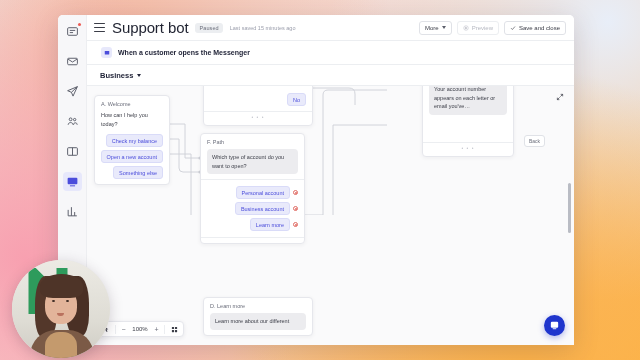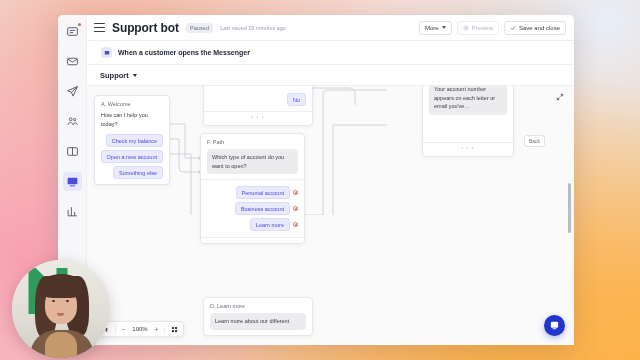--- a/index.html
+++ b/index.html
@@ -57,21 +57,21 @@
   .topbar {
     height: 26px;
     display: flex; align-items: center;
     padding: 0 8px 0 7px;
     border-bottom: 1px solid #eceef1;
     background: #fff;
     gap: 7px;
   }
   .hamburger { width: 11px; height: 9px; display:flex; flex-direction:column; justify-content:space-between; }
   .hamburger i { display:block; height:1px; background:#3b3d47; border-radius:1px; }
-  .bot-title { font-size: 12px; font-weight: bold; color: #1f2230; letter-spacing: -0.1px; }
+  .bot-title { font-size: 15px; font-weight: normal; color: #1f2230; letter-spacing: -0.1px; }
   .pill-paused {
     font-size: 5.5px; color: #6b6e7b; background: #eceef1;
     padding: 2px 4px; border-radius: 3px; letter-spacing: .1px;
   }
   .saved-text { font-size: 5.5px; color: #9a9dab; }
   .topbar-right { margin-left: auto; display: flex; align-items: center; gap: 5px; }
   .tb-btn {
     display: flex; align-items: center; gap: 3px;
     font-size: 6px; color: #3b3d47;
     border: 1px solid #e0e2e7; border-radius: 3px;
@@ -336,21 +336,21 @@
           <rect x="3" y="4" width="18" height="14" rx="2"></rect>
         </svg>
       </div>
       <div class="trigger-label">When a customer opens the Messenger</div>
       <div class="trigger-stem"></div>
     </div>
 
     <div class="canvas">
 
       <div class="content-tab">
-        <span>Support</span>
+        <span>Business</span>
         <span class="caret"></span>
       </div>
 
       <div class="expand-btn">
         <svg viewBox="0 0 24 24" fill="none" stroke="currentColor" stroke-width="2.2">
           <path d="M14 4h6v6M20 4l-7 7M10 20H4v-6M4 20l7-7"></path>
         </svg>
       </div>
 
       <svg class="links">

